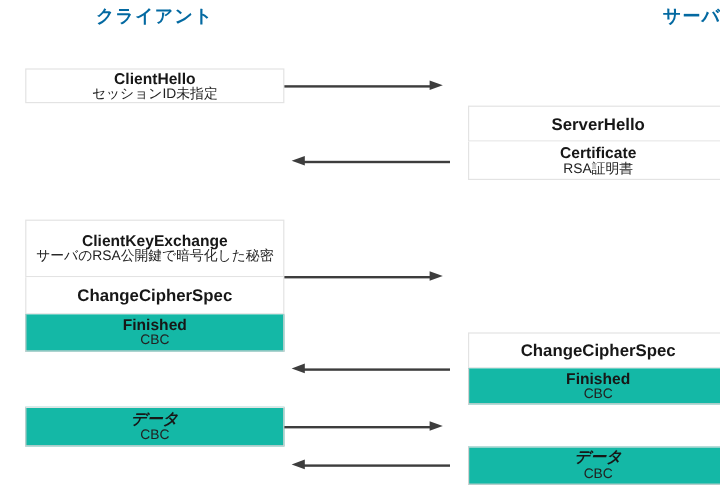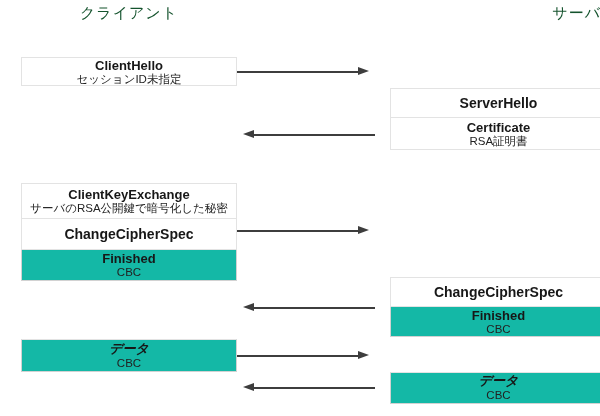--- a/index.html
+++ b/index.html
@@ -2,21 +2,21 @@
 <html><head>
 <meta charset="utf-8">
 <style>
   html,body { margin:0; padding:0; background:#fff; }
   .canvas {
     position:relative; width:600px; height:416px; background:#ffffff;
     font-family:"Liberation Sans","DejaVu Sans",sans-serif; overflow:hidden;
   }
   .lane-header {
     position:absolute; top:4px; height:20px; text-align:center;
-    font-size:15px; font-weight:normal; color:#14532d; letter-spacing:1px;
+    font-size:15px; font-weight:bold; color:#0369a1; letter-spacing:1px;
   }
   .lane-header.client { left:21px;  width:216px; }
   .lane-header.server { left:384px; width:217px;text-align:right; }
 
   .msg-group { position:absolute; }
   .msg-group.client { left:21px;  width:216px; }
   .msg-group.server { left:390px; width:217px; }
 
   .row {
     box-sizing:border-box; display:flex; flex-direction:column;
@@ -65,21 +65,21 @@
       <div class="msg-title">ServerHello</div>
     </div>
     <div class="row" style="height:32px;">
       <div class="msg-title">Certificate</div>
       <div class="msg-sub">RSA証明書</div>
     </div>
   </div>
   <div class="arrow left" style="left:253px; top:134px; width:122px;"></div>
 
   <div class="msg-group client" style="top:183px;">
-    <div class="row" style="height:36px;">
+    <div class="row" style="height:48px;">
       <div class="msg-title">ClientKeyExchange</div>
       <div class="msg-sub">サーバのRSA公開鍵で暗号化した秘密</div>
     </div>
     <div class="row one-line" style="height:31px;">
       <div class="msg-title">ChangeCipherSpec</div>
     </div>
     <div class="row gray" style="height:31px;">
       <div class="msg-title">Finished</div>
       <div class="msg-sub">CBC</div>
     </div>

